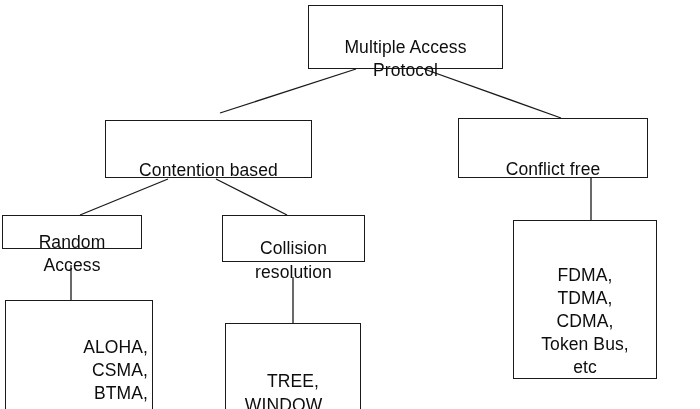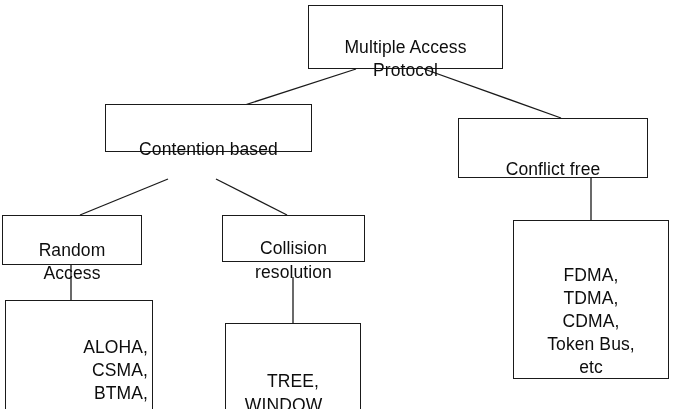--- a/index.html
+++ b/index.html
@@ -33,25 +33,25 @@
   }
   .node .label {
     display: block;
     width: 100%;
     white-space: pre-line;
     padding: 0 4px;
     margin-top: 44px;
   }
   
   #node-root      { left: 308px; top: 5px;   width: 195px; height: 64px; }
-  #node-contention{ left: 105px; top: 104px; width: 207px; height: 48px; }
+  #node-contention{ left: 105px; top: 120px; width: 207px; height: 58px; }
   #node-conflict  { left: 458px; top: 118px; width: 190px; height: 60px; }
-  #node-random    { left: 2px;   top: 215px; width: 140px; height: 50px; }
+  #node-random    { left: 2px;   top: 215px; width: 140px; height: 34px; }
   #node-collision { left: 222px; top: 215px; width: 143px; height: 47px; }
-  #node-freelist  { left: 513px; top: 220px; width: 156px; height: 159px; }
+  #node-freelist  { left: 513px; top: 220px; width: 144px; height: 159px; }
   #node-aloha     { left: 5px;   top: 300px; width: 148px; height: 118px; }
   #node-tree      { left: 225px; top: 323px; width: 136px; height: 97px; }
   #node-aloha .label { padding-top: 2px; text-align: right; }
 
   svg#edges {
     position: absolute;
     left: 0;
     top: 0;
     width: 700px;
     height: 409px;

